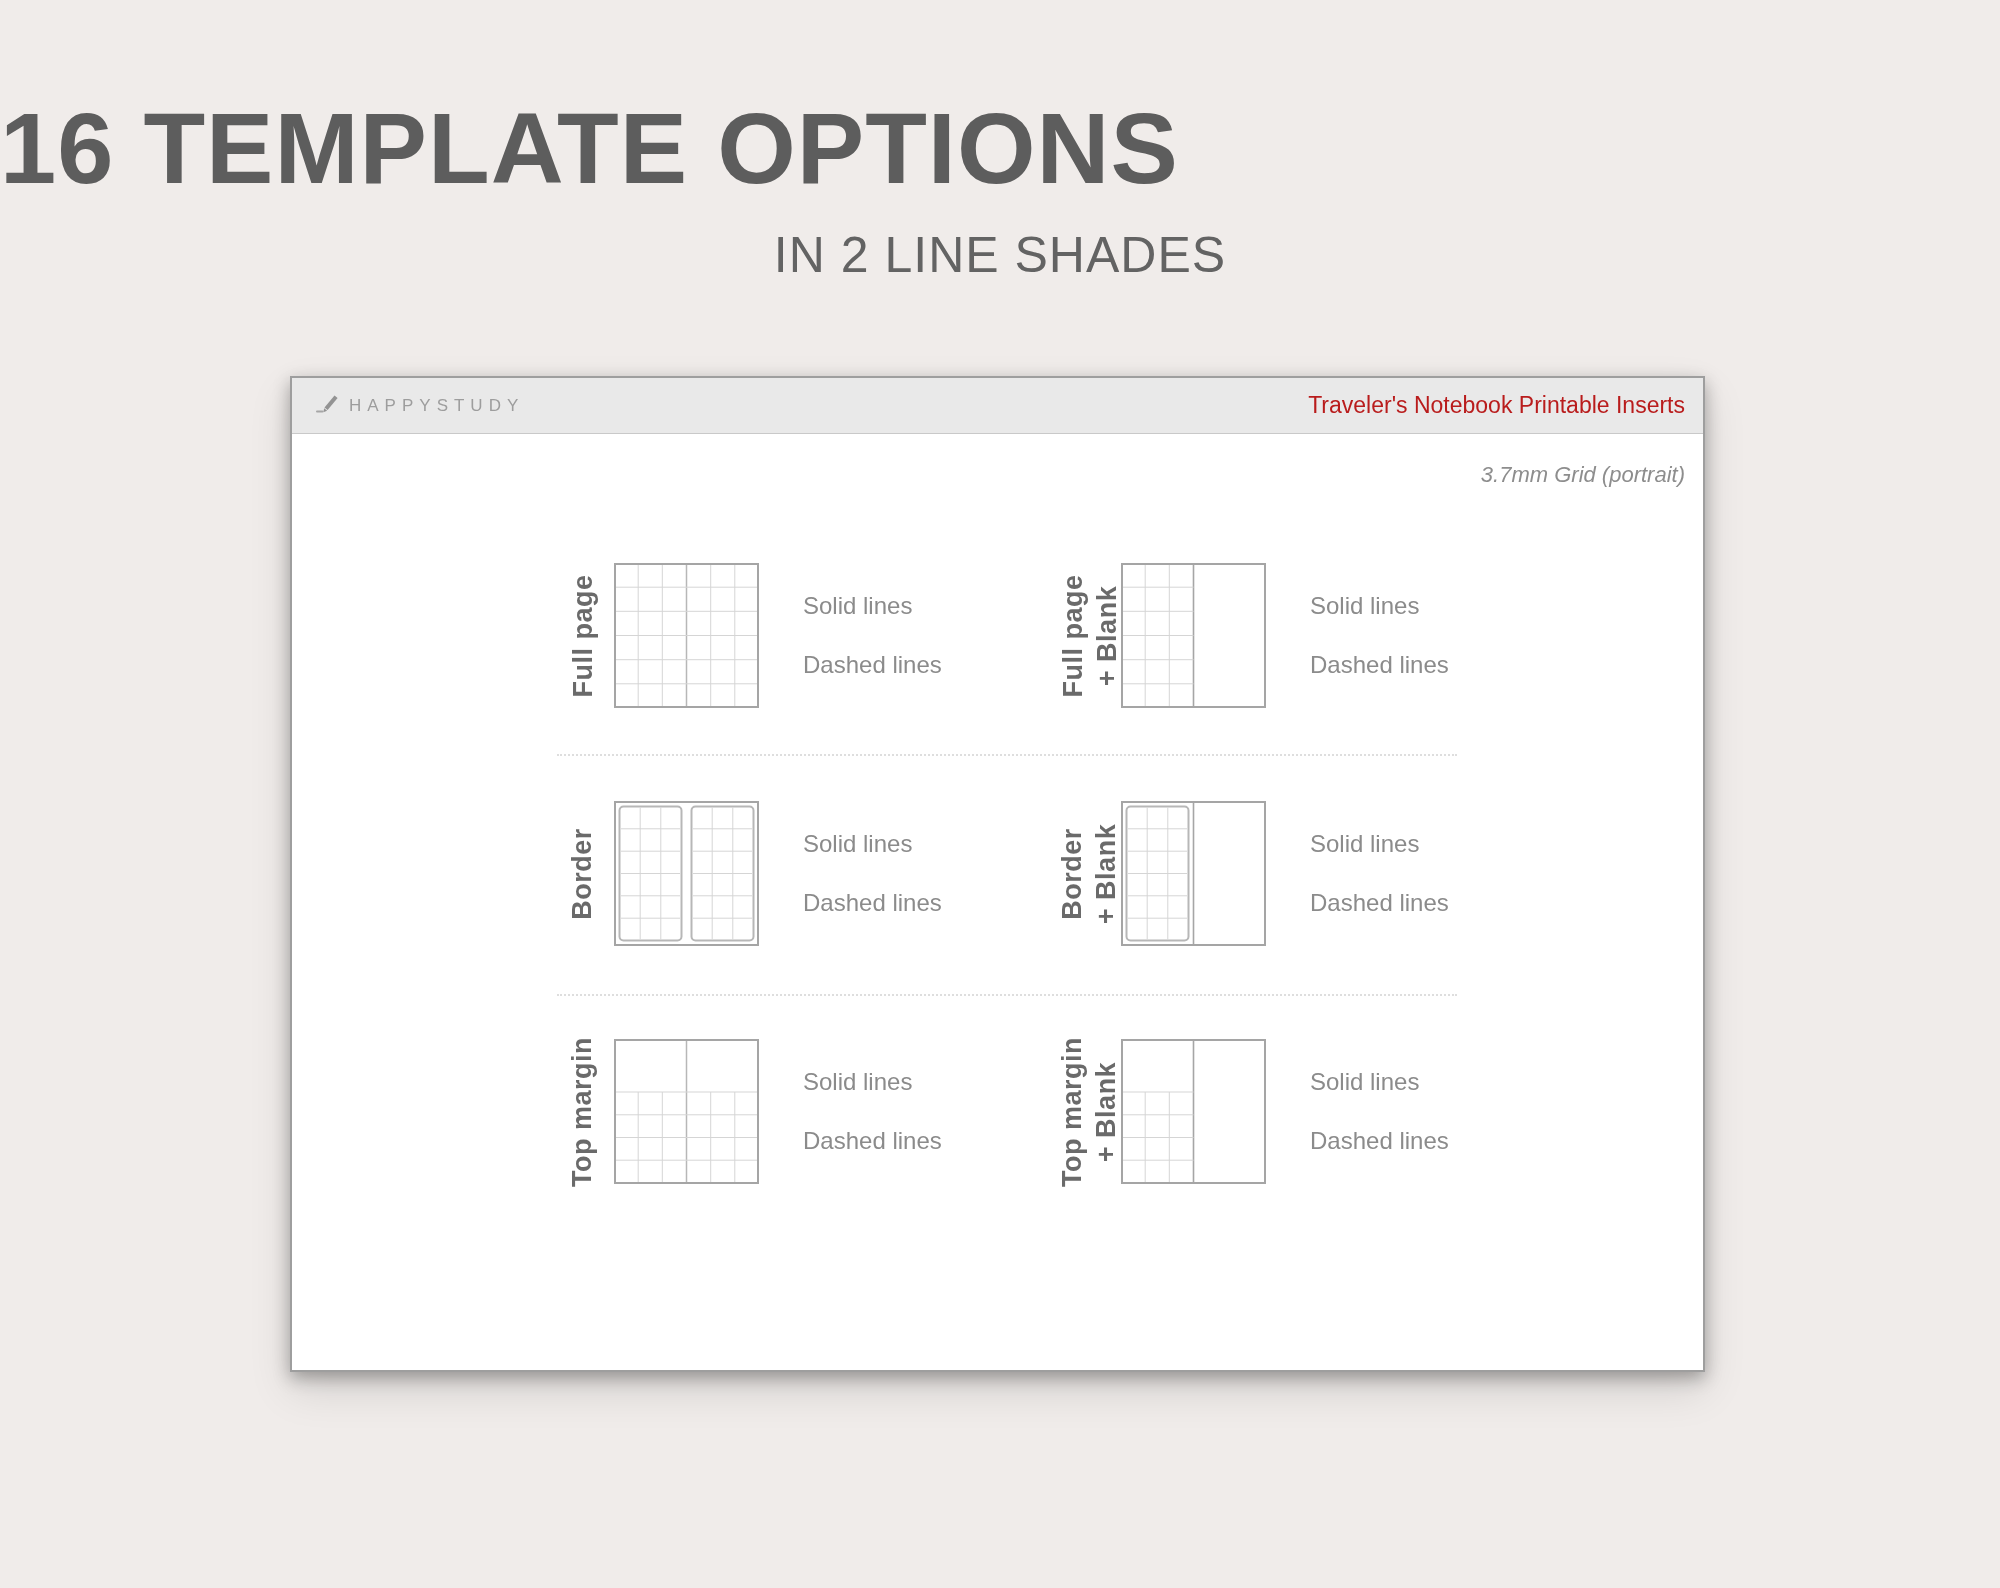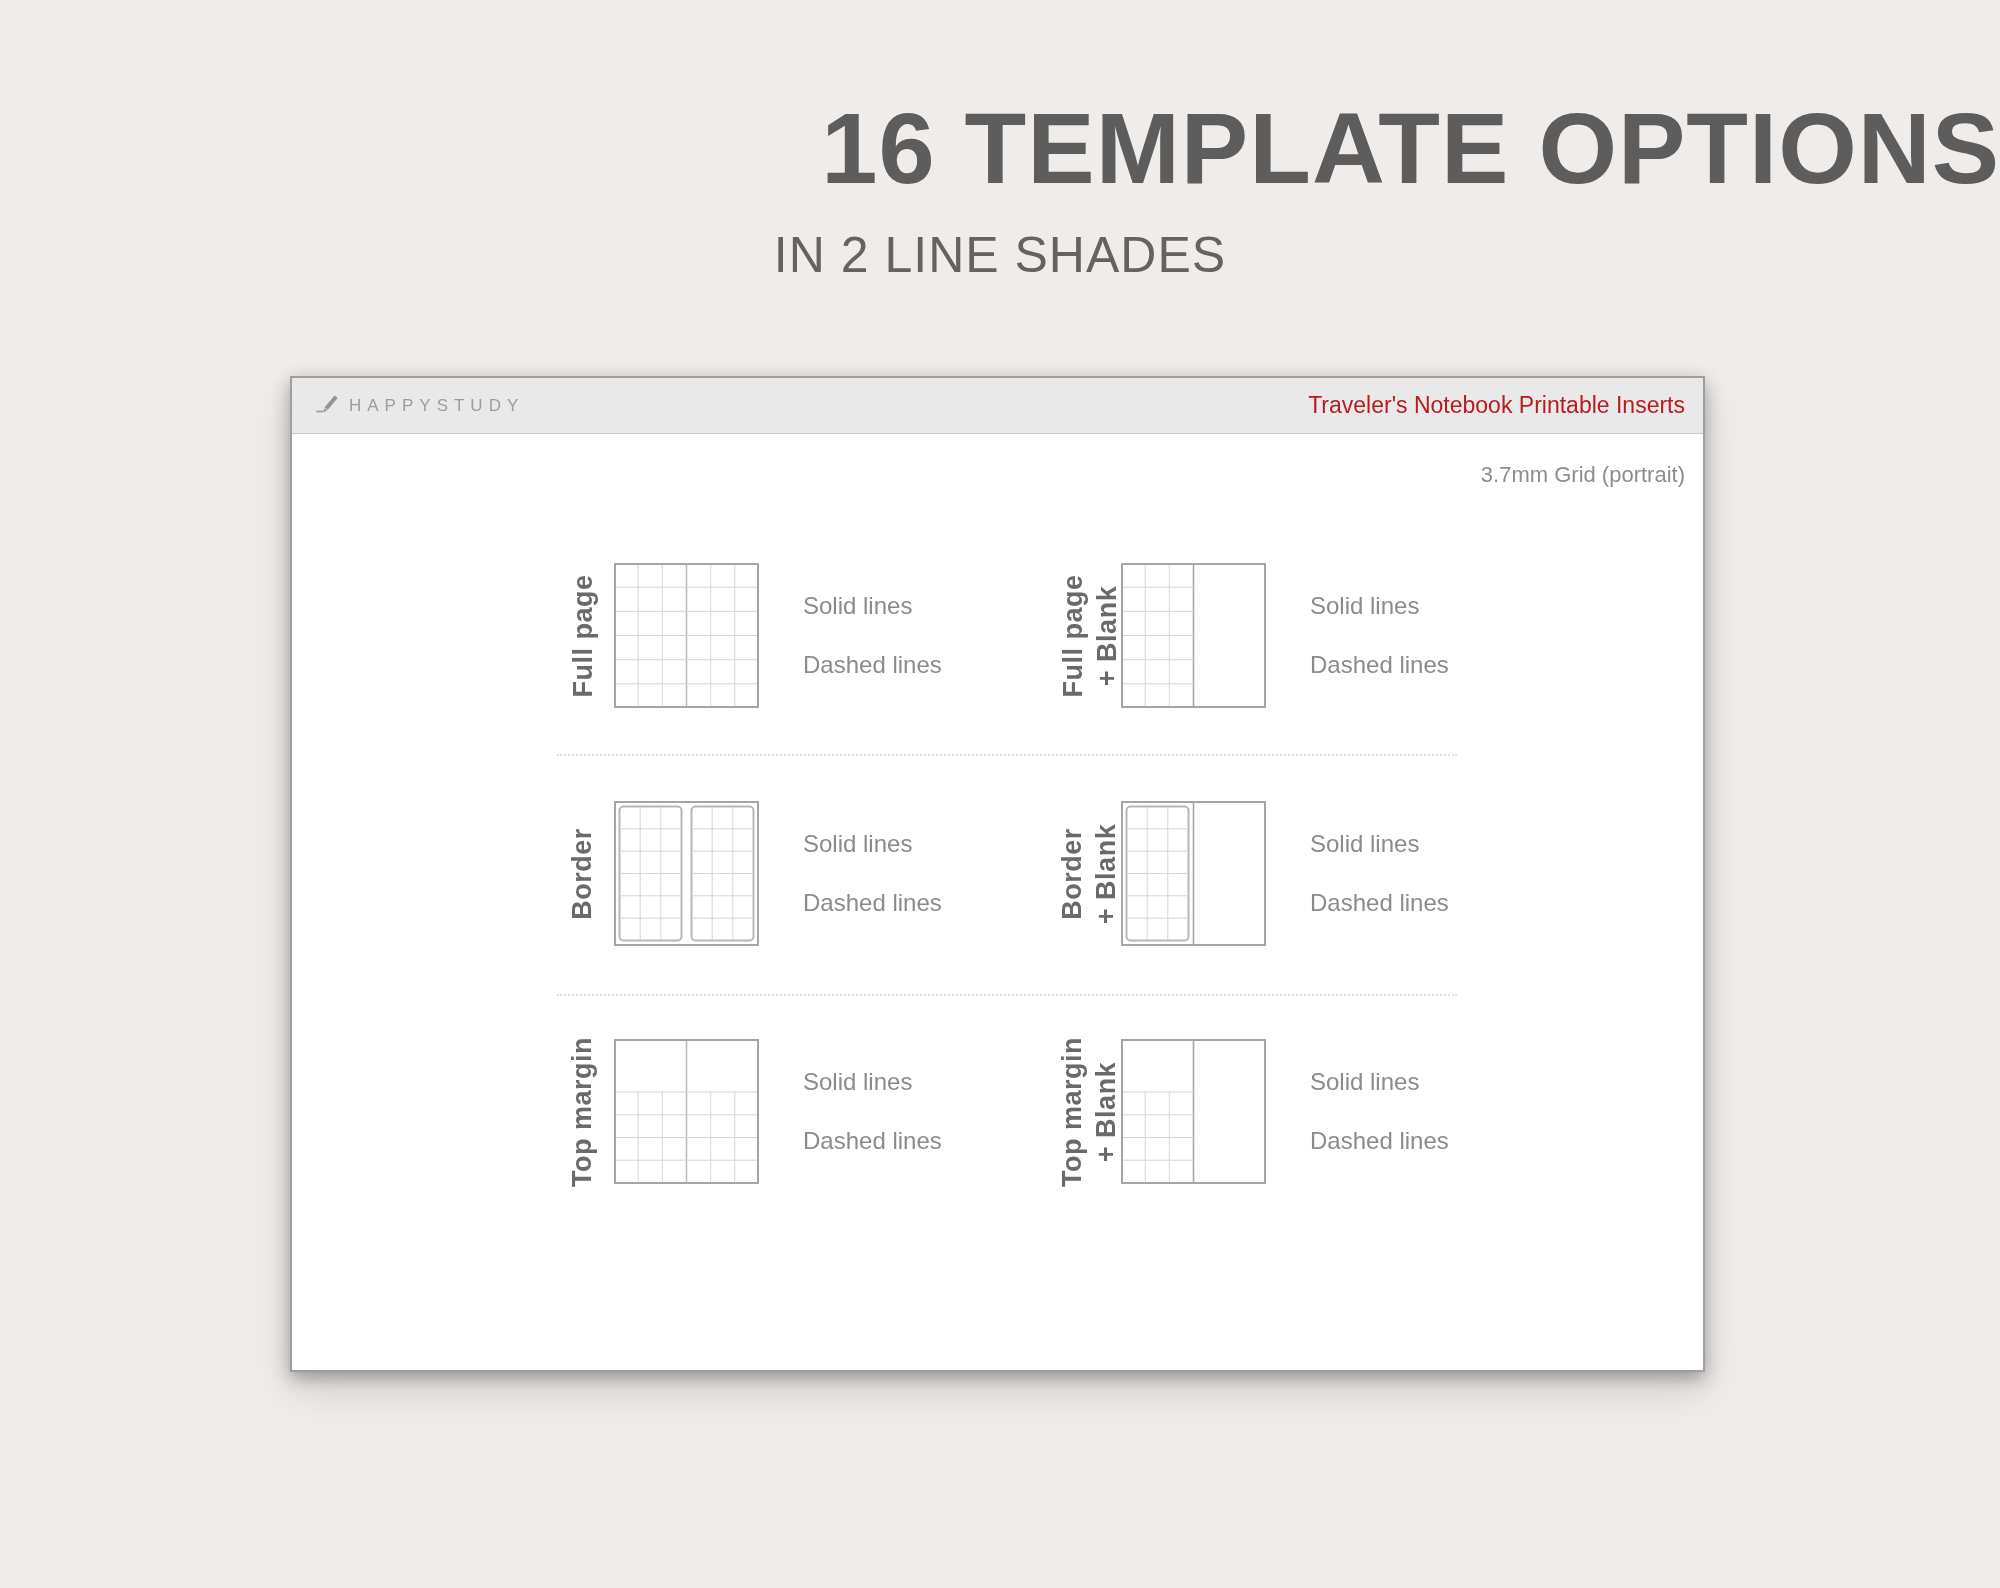--- a/index.html
+++ b/index.html
@@ -2,42 +2,42 @@
 <html><head>
 <meta charset="utf-8">
 <style>
   html,body{margin:0;padding:0;background:#f0ecea;}
   .page{
     position:relative;width:2000px;height:1588px;overflow:hidden;
     background:#f0ecea;font-family:"Liberation Sans",sans-serif;
   }
   .page-title{
     position:absolute;top:98px;left:0;width:100%;margin:0;
-    text-align:right;font-size:101px;line-height:1;font-weight:bold;
+    text-align:left;font-size:101px;line-height:1;font-weight:bold;
     color:#5d5d5d;letter-spacing:1px;
   }
   .page-subtitle{
     position:absolute;top:230px;left:0;width:100%;margin:0;
     text-align:center;font-size:50px;line-height:1;font-weight:normal;
     color:#636363;letter-spacing:1px;
   }
   .card{
     position:absolute;left:290px;top:376px;width:1415px;height:996px;
     background:#ffffff;border:2px solid #9e9e9e;box-sizing:border-box;
     box-shadow:0 6px 16px rgba(0,0,0,0.30), 0 18px 40px rgba(0,0,0,0.12);
   }
   .card-header{
     position:absolute;left:0;top:0;right:0;height:56px;background:#e9e9e9;
     border-bottom:1px solid #c9c9c9;display:flex;align-items:center;
     justify-content:space-between;padding:0 18px 0 22px;box-sizing:border-box;
   }
   .brand{display:flex;align-items:center;gap:9px;}
   .brand-name{font-size:17px;letter-spacing:6px;color:#9d9d9d;}
   .header-title{font-size:23px;color:#b91c1c;}
-  .grid-note{position:absolute;right:18px;top:84px;font-size:22px;color:#8d8d8d;}
+  .grid-note{position:absolute;right:18px;top:84px;font-size:22px;color:#8d8d8d;font-style:italic;}
   .cell{position:absolute;display:flex;align-items:center;height:145px;}
   .c0{left:258px;}.c1{left:765px;}
   .r0{top:185px;}.r1{top:423px;}.r2{top:661px;}
   .vlabel{width:64px;height:145px;display:flex;align-items:center;justify-content:center;flex:none;}
   .vlabel-inner{
     transform:rotate(-90deg);font-weight:bold;font-size:27px;line-height:34px;
     color:#6a6a6a;text-align:center;white-space:nowrap;letter-spacing:0.5px;
   }
   .vlabel-inner span{display:block;}
   .vlabel-inner span:empty{display:none;}

